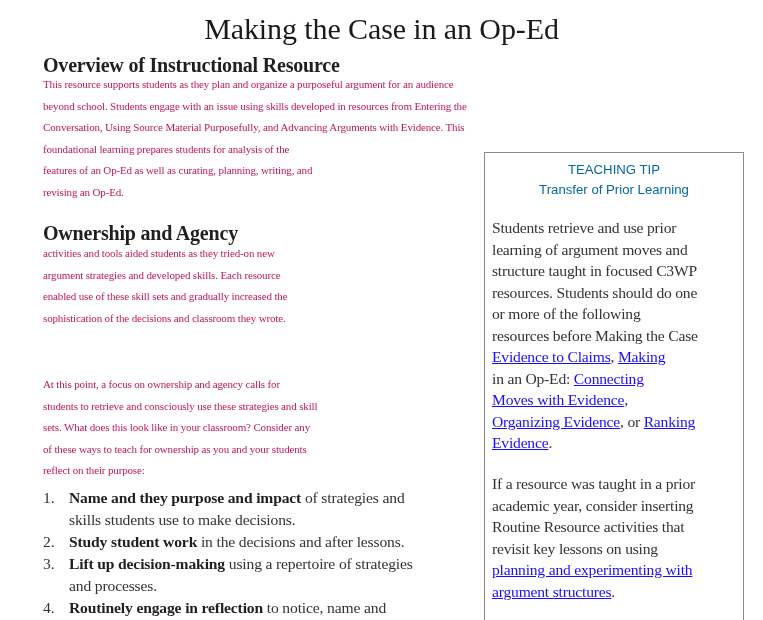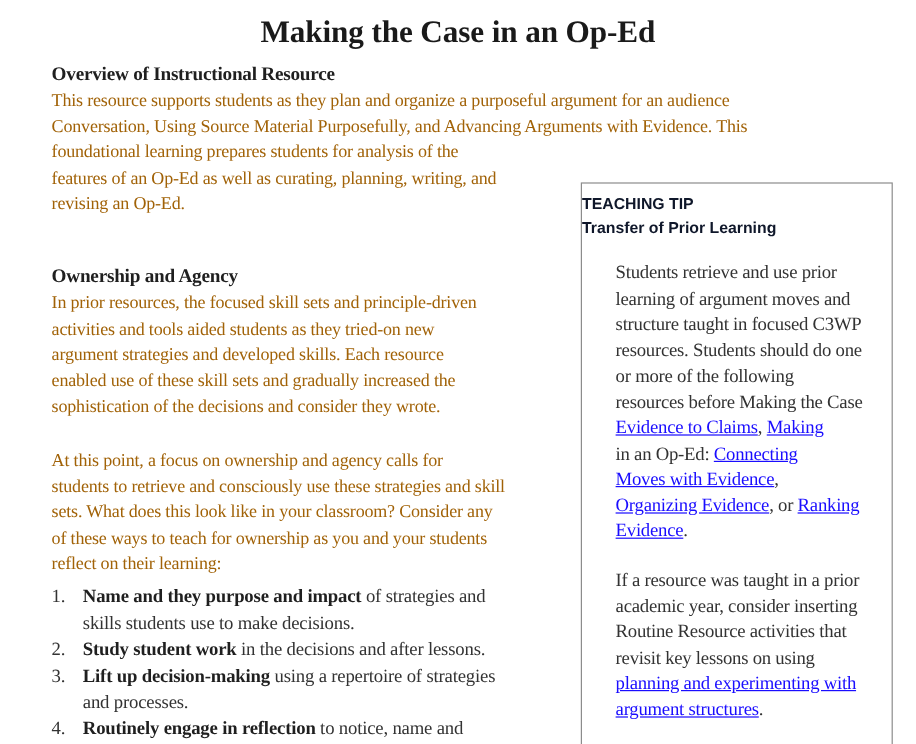--- a/index.html
+++ b/index.html
@@ -3,78 +3,78 @@
 <meta charset="utf-8">
 <style>
   html, body { margin: 0; padding: 0; background: #ffffff; }
   body {
     width: 763px; height: 620px; overflow: hidden; position: relative;
     font-family: "Liberation Serif", "DejaVu Serif", serif;
     color: #262626;
   }
   .page-title {
     position: absolute; left: 0; top: 12px; width: 763px; text-align: center;
-    font-size: 26px; font-weight: bold; color: #1a1a1a; letter-spacing: -0.1px;
+    font-size: 30px; font-weight: normal; color: #1a1a1a; letter-spacing: -0.1px;
   }
   .heading {
-    position: absolute; left: 43px; font-size: 16px; font-weight: bold; color: #1f1f1f;
+    position: absolute; left: 43px; font-size: 20px; font-weight: bold; color: #1f1f1f;
     letter-spacing: -0.2px;
   }
   .para {
-    position: absolute; left: 43px; font-size: 15px; line-height: 21.5px; color: #a16207;
+    position: absolute; left: 43px; font-size: 11px; line-height: 21.5px; color: #be185d;
     letter-spacing: -0.15px;
   }
   .line { display: block; white-space: nowrap; }
   .list { position: absolute; left: 43px; top: 487px; font-size: 15.6px; line-height: 22px; color: #333; letter-spacing: -0.15px; }
   .li { position: relative; padding-left: 26px; white-space: nowrap; }
   .li .num { position: absolute; left: 0; top: 0; }
   .li b { color: #1f1f1f; }
   .tip-box {
     position: absolute; left: 484px; top: 152px; width: 260px; height: 480px;
     border: 1px solid #8c8c8c; box-sizing: border-box; background: #fff;
   }
   .tip-heading {
-    position: absolute; left: 0; top: 7px; width: 100%; text-align: left;
-    font-family: "Liberation Sans", "DejaVu Sans", sans-serif; font-weight: bold;
-    font-size: 13.2px; line-height: 20px; color: #0f172a;
+    position: absolute; left: 0; top: 7px; width: 100%; text-align: center;
+    font-family: "Liberation Sans", "DejaVu Sans", sans-serif; font-weight: normal;
+    font-size: 13.2px; line-height: 20px; color: #0369a1;
   }
   .tip-text {
-    position: absolute; left: 28px; font-size: 15.6px; line-height: 21.5px; color: #333;
+    position: absolute; left: 7px; font-size: 15.6px; line-height: 21.5px; color: #333;
     letter-spacing: -0.2px;
   }
   a.link { color: #1a0dff; text-decoration: underline; }
 </style>
 </head>
 <body>
 
 <div class="page-title">Making the Case in an Op-Ed</div>
 
 <div class="heading" style="top:54px;">Overview of Instructional Resource</div>
 <div class="para" style="top:74px;">
   <span class="line">This resource supports students as they plan and organize a purposeful argument for an audience</span>
+  <span class="line">beyond school. Students engage with an issue using skills developed in resources from Entering the</span>
   <span class="line">Conversation, Using Source Material Purposefully, and Advancing Arguments with Evidence. This</span>
   <span class="line">foundational learning prepares students for analysis of the</span>
   <span class="line">features of an Op-Ed as well as curating, planning, writing, and</span>
   <span class="line">revising an Op-Ed.</span>
 </div>
 
 <div class="heading" style="top:222px;">Ownership and Agency</div>
 <div class="para" style="top:243px;">
-  <span class="line">In prior resources, the focused skill sets and principle-driven</span>
   <span class="line">activities and tools aided students as they tried-on new</span>
   <span class="line">argument strategies and developed skills.  Each resource</span>
   <span class="line">enabled use of these skill sets and gradually increased the</span>
-  <span class="line">sophistication of the decisions and consider they wrote.</span>
+  <span class="line">sophistication of the decisions and classroom they wrote.</span>
 </div>
 <div class="para" style="top:374px;">
   <span class="line">At this point, a focus on ownership and agency calls for</span>
   <span class="line">students to retrieve and consciously use these strategies and skill</span>
   <span class="line">sets. What does this look like in your classroom? Consider any</span>
   <span class="line">of these ways to teach for ownership as you and your students</span>
-  <span class="line">reflect on their learning:</span>
+  <span class="line">reflect on their purpose:</span>
 </div>
 
 <div class="list">
   <div class="li">
     <span class="num">1.</span>
     <b>Name and they purpose and impact</b><span> of strategies and</span><br>
     <span>skills students use to make decisions.</span>
   </div>
   <div class="li">
     <span class="num">2.</span>

